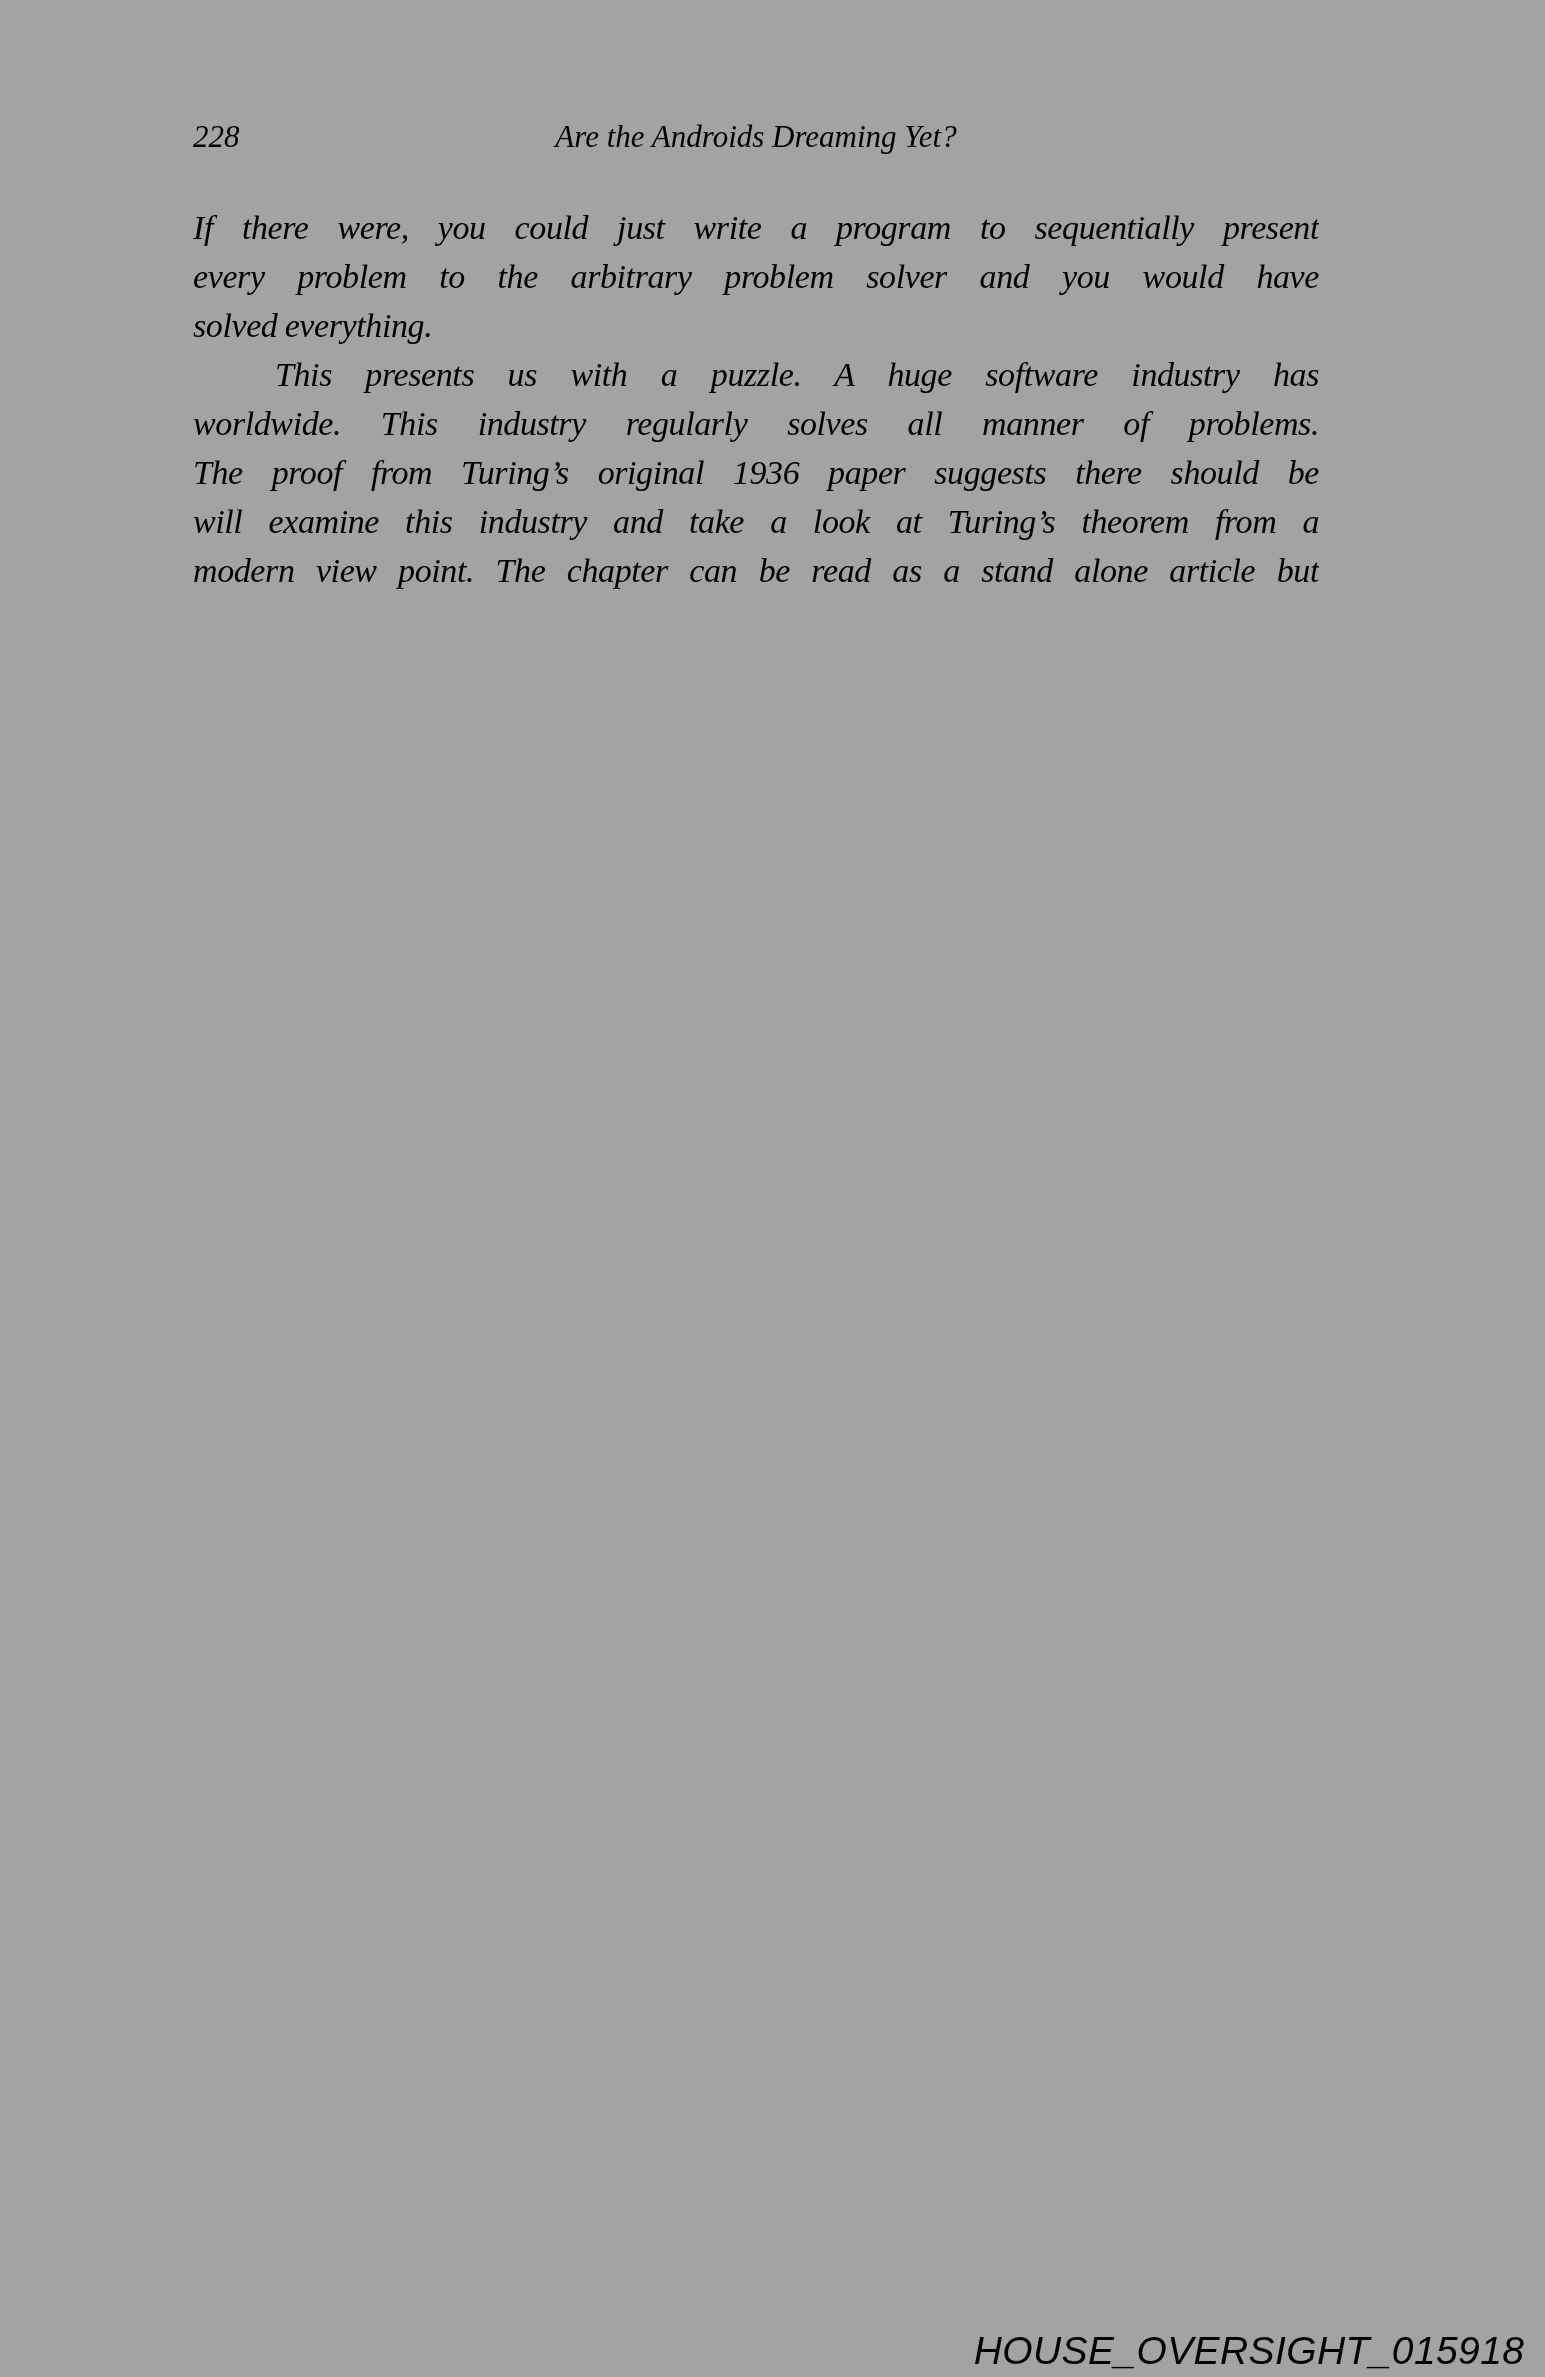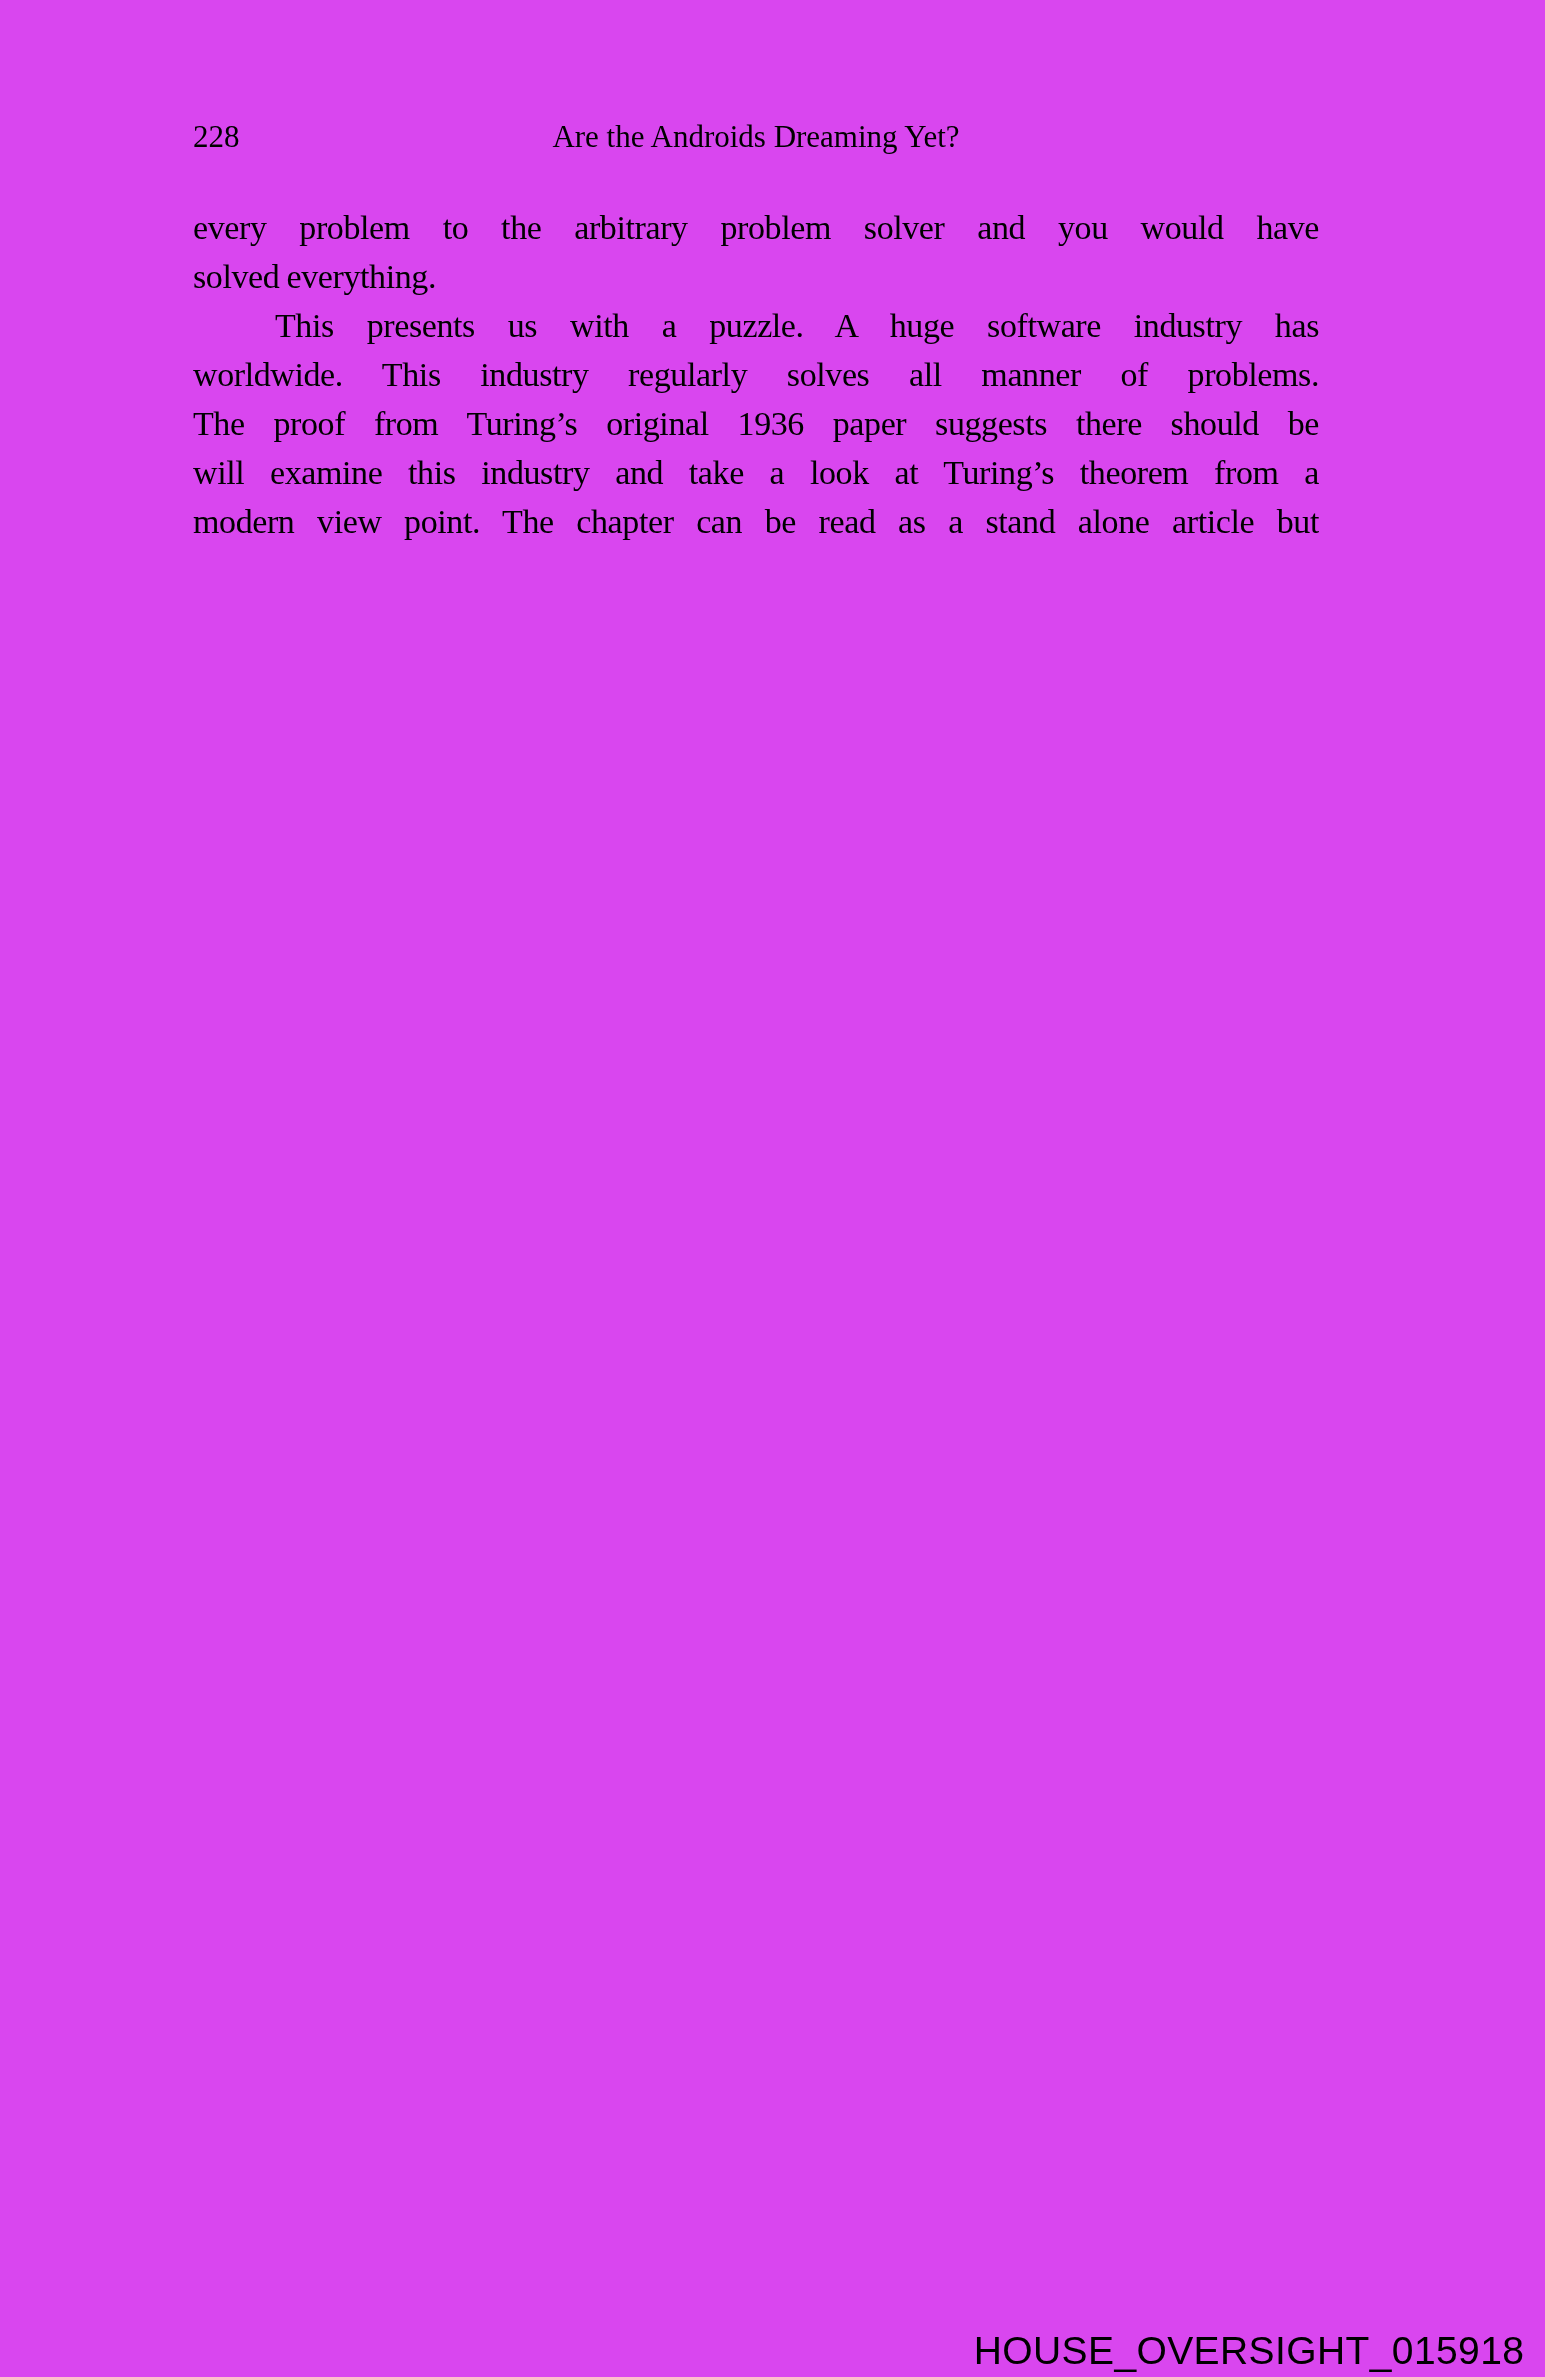--- a/index.html
+++ b/index.html
@@ -8,21 +8,22 @@
     height: 2377px;
     position: relative;
     background: #ffffff;
     color: #000000;
     font-family: "Liberation Serif", "DejaVu Serif", serif;
     overflow: hidden;
   }
   .page {
     position: absolute;
     inset: 0;
-    background: #d946ef;
+    background: #a3a3a3;
+    font-style: italic;
   }
   .running-header {
     position: absolute;
     top: 120px;
     left: 193px;
     width: 1126px;
     height: 34px;
     font-size: 31px;
     line-height: 34px;
   }
@@ -80,20 +81,21 @@
 <div class="page">
 
   <div class="running-header">
     <span class="page-number">228</span>
     <span class="running-title">Are the Androids Dreaming Yet?</span>
   </div>
 
   <div class="body-block">
 
     <div>
+      <div class="line j">If there were, you could just write a program to sequentially present</div>
       <div class="line j">every problem to the arbitrary problem solver and you would have</div>
       <div class="line last">solved everything.</div>
     </div>
 
     <div>
       <div class="line j indent">This presents us with a puzzle. A huge software industry has</div>
       <div class="line j">worldwide. This industry regularly solves all manner of problems.</div>
       <div class="line j">The proof from Turing’s original 1936 paper suggests there should be</div>
       <div class="line j">will examine this industry and take a look at Turing’s theorem from a</div>
       <div class="line j">modern view point. The chapter can be read as a stand alone article but</div>

